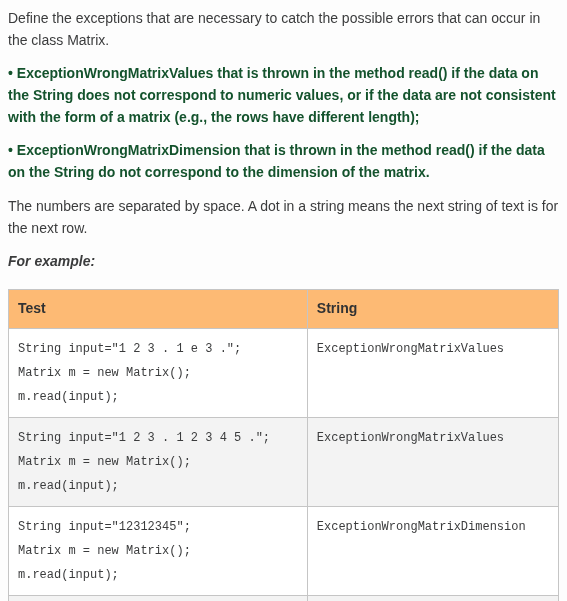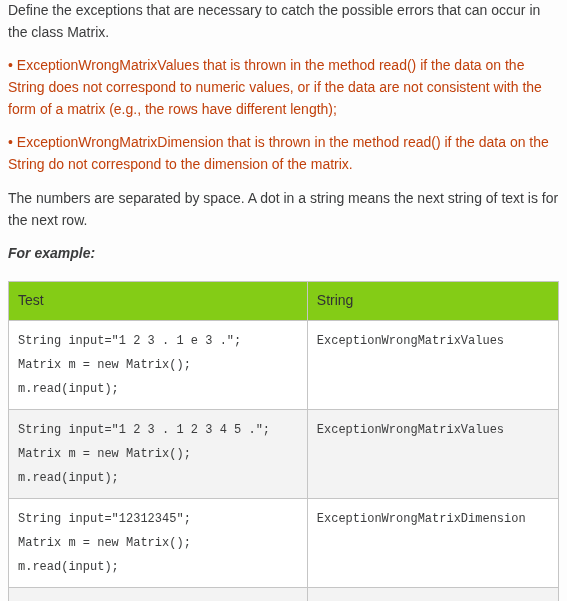--- a/index.html
+++ b/index.html
@@ -12,41 +12,41 @@
     background: #fdfdfd;
     font-family: "Segoe UI", "Helvetica Neue", Arial, sans-serif;
     color: #3b3c3d;
     font-size: 14px;
     line-height: 1.55;
     box-sizing: border-box;
     padding: 0 8px;
     overflow: hidden;
   }
   * { box-sizing: border-box; }
-  p { margin: 0 0 12px 0; }
+  p { margin: 8px 0 12px 0; }
   p.intro { color: #3b3c3d; }
-  p.bullet { color: #c2410c; }
+  p.bullet { color: #14532d; font-weight: bold; }
   p.italic { color: #3b3c3d; }
   p.example { margin-bottom: 16px; font-style: italic; }
   table.example-table {
     border-collapse: collapse;
     width: 100%;
     max-width: 551px;
     table-layout: auto;
   }
   table.example-table th,
   table.example-table td {
     border: 1px solid #c5c5c5;
     text-align: left;
     vertical-align: top;
     padding: 8px 9px;
   }
   table.example-table th {
-    background: #84cc16;
-    font-weight: normal;
+    background: #fdba74;
+    font-weight: bold;
     font-family: "Segoe UI", "Helvetica Neue", Arial, sans-serif;
     font-size: 14px;
     color: #313233;
   }
   table.example-table td {
     font-family: "Courier New", Courier, monospace;
     font-size: 12px;
     color: #3b3c3d;
     line-height: 2.0;
     white-space: pre;

